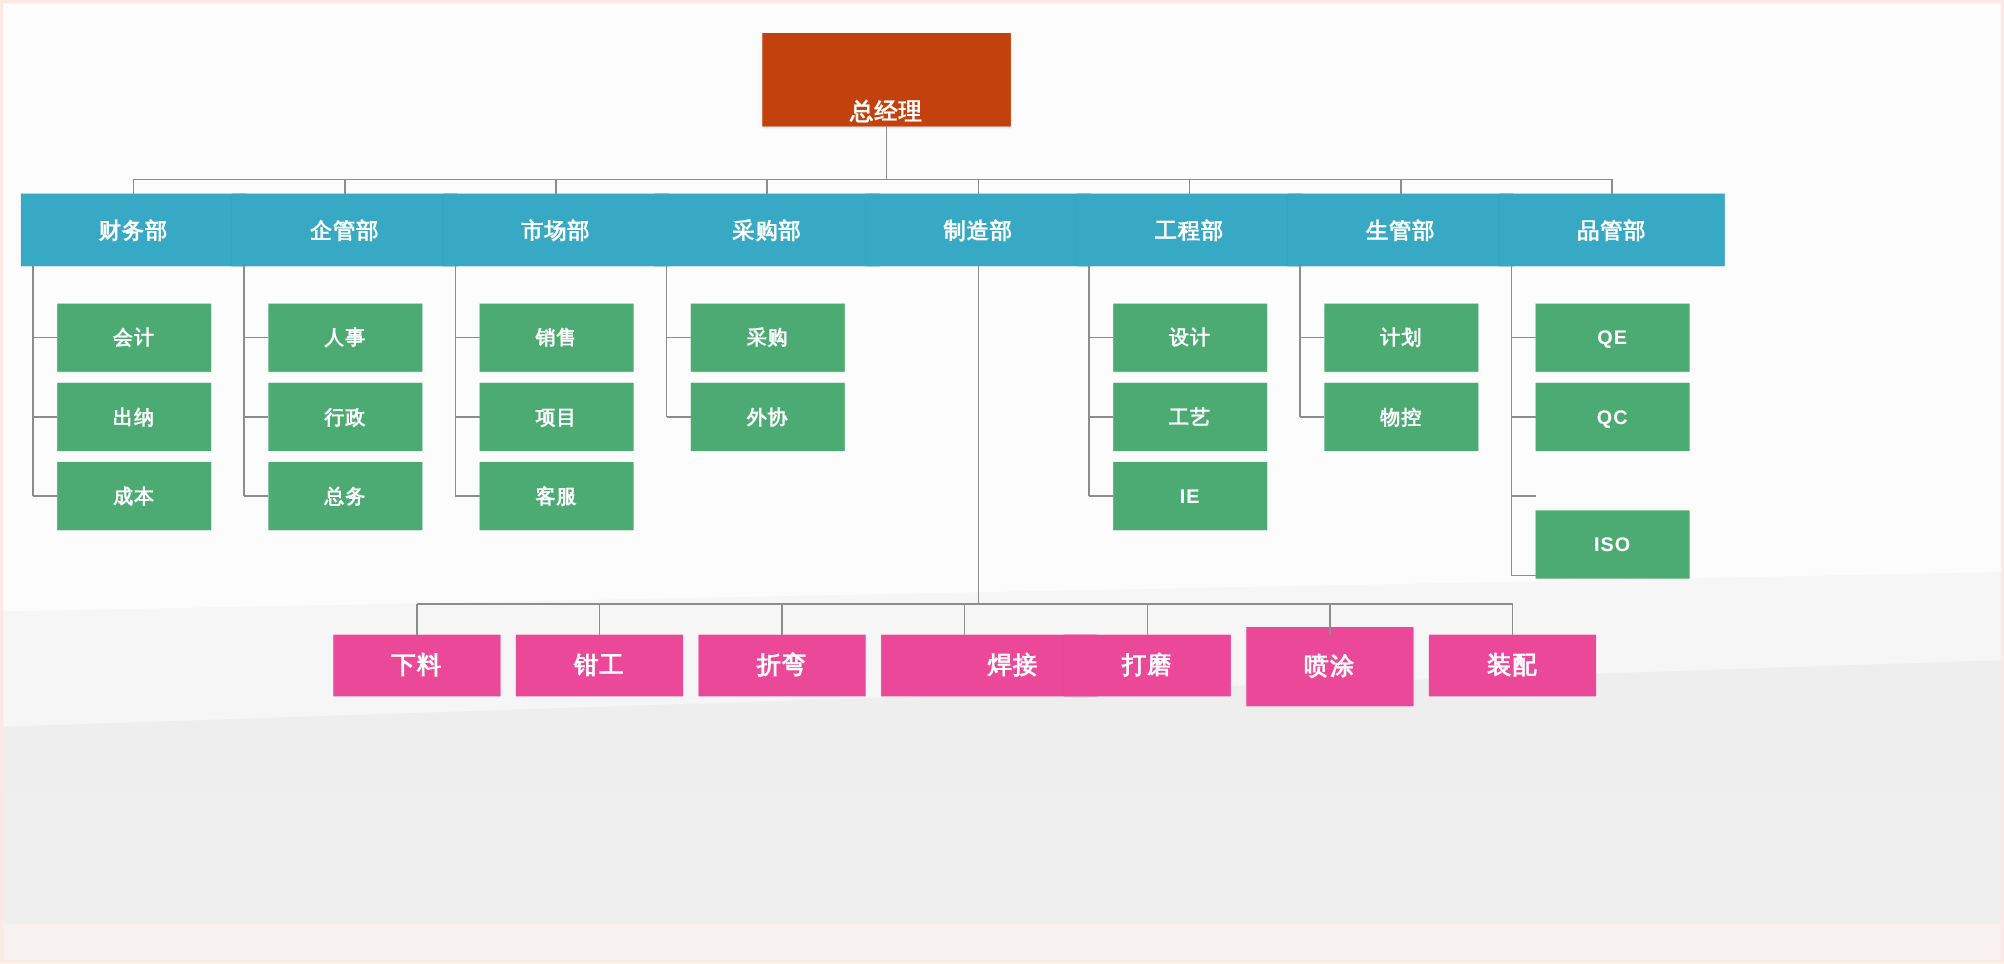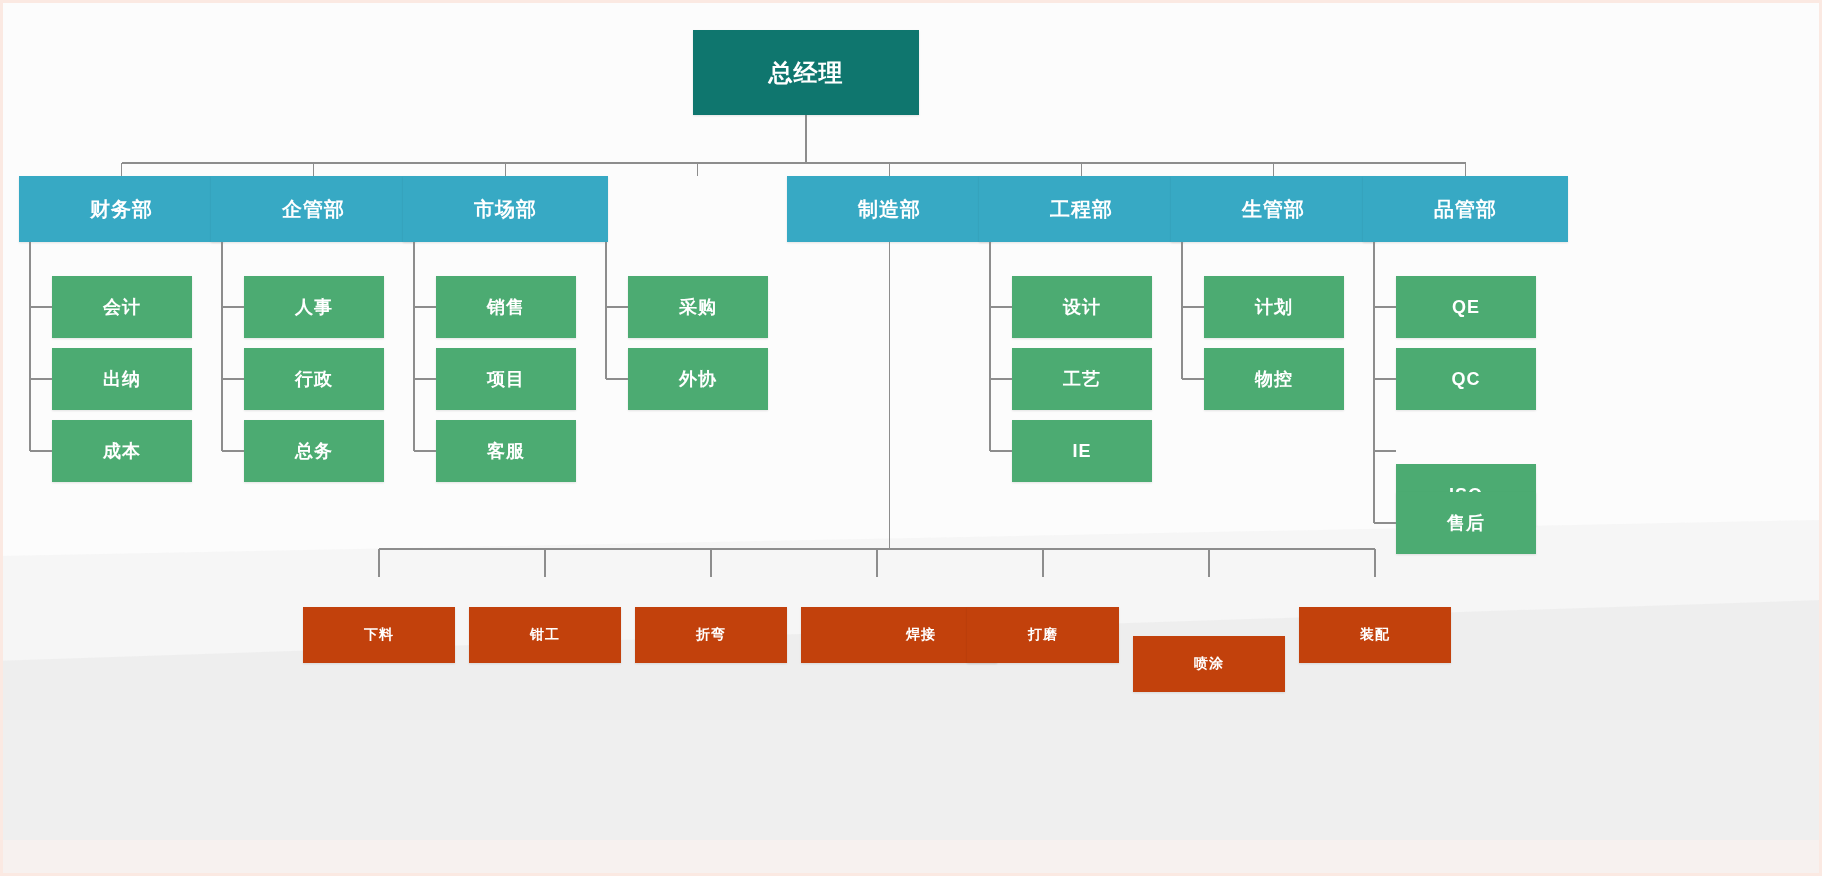--- a/index.html
+++ b/index.html
@@ -31,24 +31,24 @@
     top:840px;height:36px;background:#f7f1ee;opacity:.9;
   }
   .layer{position:absolute;left:0;top:0;width:1822px;height:876px;z-index:5;}
   svg.links{position:absolute;left:0;top:0;width:1822px;height:876px;z-index:6;}
   .node{
     position:absolute;display:flex;align-items:center;justify-content:center;
     color:#ffffff;text-align:center;z-index:10;
     box-shadow:0 1px 2px rgba(0,0,0,.10);
     letter-spacing:1px;
   }
-  .node.root{background:#0f766e;font-size:24px;font-weight:bold;}
+  .node.root{background:#c2410c;font-size:21px;font-weight:bold;align-items:flex-end;}
   .node.dept{background:#37a9c4;font-size:20px;font-weight:bold;}
   .node.unit{background:#4cab72;font-size:18px;font-weight:bold;}
-  .node.proc{background:#c2410c;font-size:14px;font-weight:bold;margin-top:30px;}
+  .node.proc{background:#ec4899;font-size:22px;font-weight:bold;}
 </style>
 </head>
 <body>
 
 <div id="stage">
 
   <div class="wave wave1"></div>
   <div class="wave wave2"></div>
   <div class="wave wave3"></div>
 
@@ -134,20 +134,23 @@
       </div>
       <div class="node unit" style="left: 436px; top: 276px; width: 140px; height: 62px;">
         <span>销售</span>
       </div>
       <div class="node unit" style="left: 436px; top: 348px; width: 140px; height: 62px;">
         <span>项目</span>
       </div>
       <div class="node unit" style="left: 436px; top: 420px; width: 140px; height: 62px;">
         <span>客服</span>
       </div>
+      <div class="node dept" style="left: 595px; top: 176px; width: 205px; height: 66px;">
+        <span>采购部</span>
+      </div>
       <div class="node unit" style="left: 628px; top: 276px; width: 140px; height: 62px;">
         <span>采购</span>
       </div>
       <div class="node unit" style="left: 628px; top: 348px; width: 140px; height: 62px;">
         <span>外协</span>
       </div>
       <div class="node dept" style="left: 787px; top: 176px; width: 205px; height: 66px; text-align: right;">
         <span>制造部</span>
       </div>
       <div class="node dept" style="left: 979px; top: 176px; width: 205px; height: 66px;">
@@ -176,39 +179,36 @@
       </div>
       <div class="node unit" style="left: 1396px; top: 276px; width: 140px; height: 62px;">
         <span>QE</span>
       </div>
       <div class="node unit" style="left: 1396px; top: 348px; width: 140px; height: 62px;">
         <span>QC</span>
       </div>
       <div class="node unit" style="left: 1396px; top: 420px; width: 140px; height: 62px; margin-top: 44px;">
         <span>ISO</span>
       </div>
-      <div class="node unit" style="left: 1396px; top: 492px; width: 140px; height: 62px;">
-        <span>售后</span>
-      </div>
       <div class="node proc" style="left: 303px; top: 577px; width: 152px; height: 56px;">
         <span>下料</span>
       </div>
       <div class="node proc" style="left: 469px; top: 577px; width: 152px; height: 56px;">
         <span>钳工</span>
       </div>
       <div class="node proc" style="left: 635px; top: 577px; width: 152px; height: 56px;">
         <span>折弯</span>
       </div>
       <div class="node proc" style="left: 801px; top: 577px; width: 152px; height: 56px; padding-left: 44px;">
         <span>焊接</span>
       </div>
       <div class="node proc" style="left: 967px; top: 577px; width: 152px; height: 56px;">
         <span>打磨</span>
       </div>
-      <div class="node proc" style="left: 1133px; top: 606px; width: 152px; height: 56px; font-family: Liberation Serif, serif;">
+      <div class="node proc" style="left: 1133px; top: 570px; width: 152px; height: 72px; font-family: Liberation Serif, serif;">
         <span>喷涂</span>
       </div>
       <div class="node proc" style="left: 1299px; top: 577px; width: 152px; height: 56px;">
         <span>装配</span>
       </div>
     </div>
 
 </div>
 
 </body></html>

